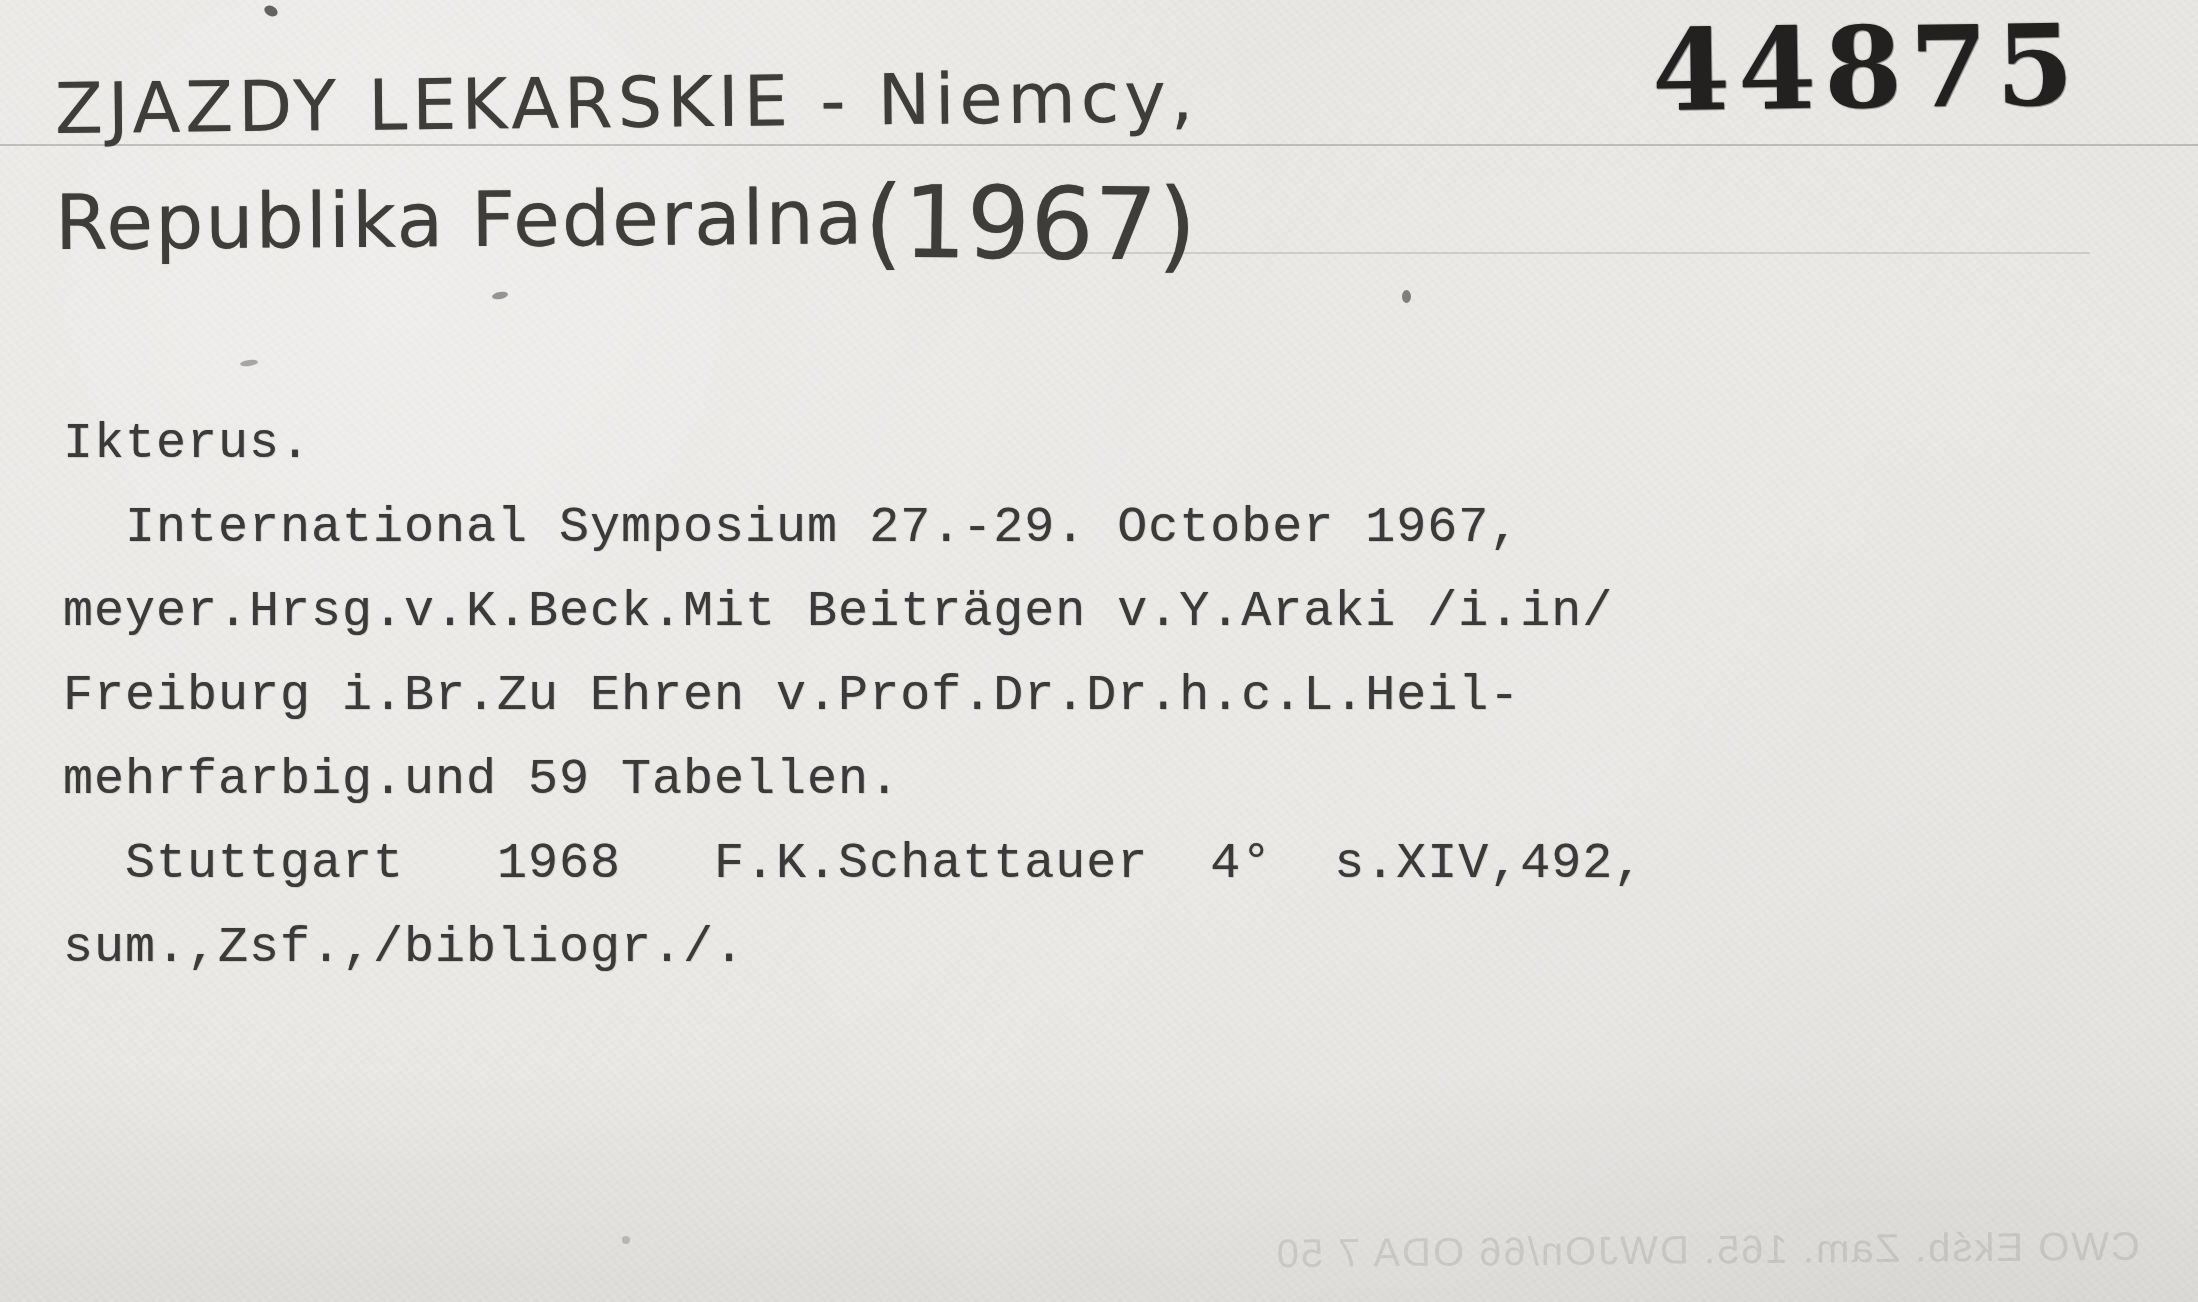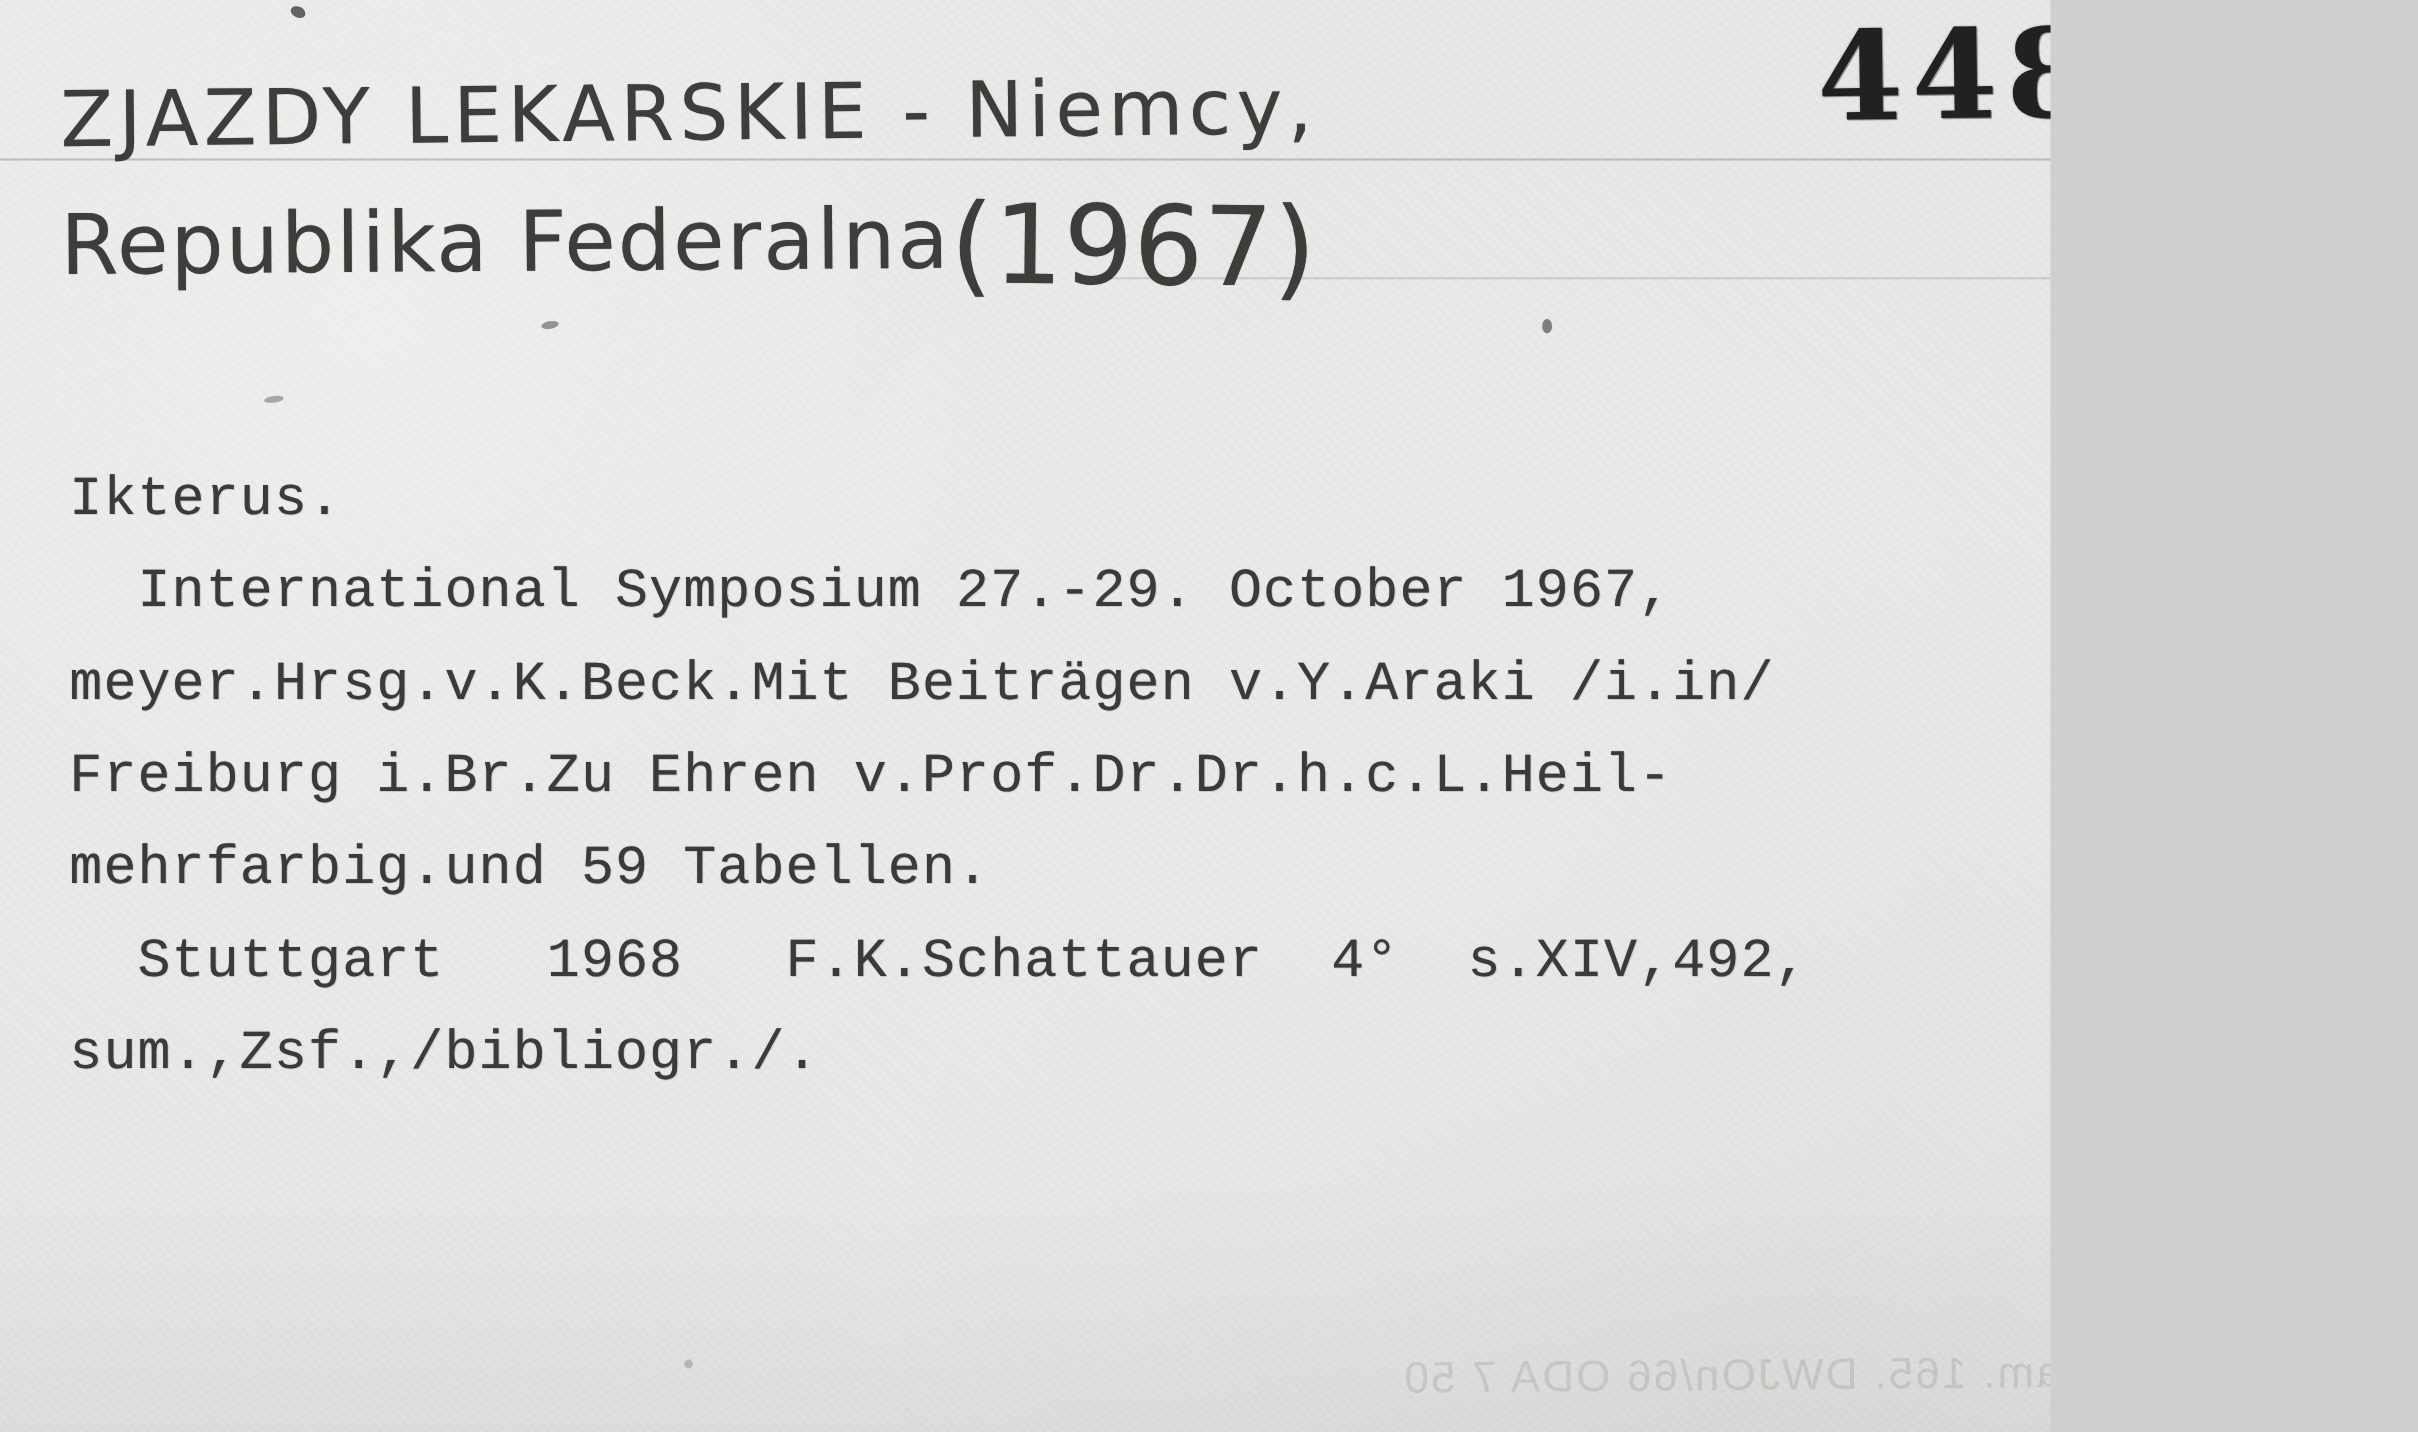--- a/index.html
+++ b/index.html
@@ -2,21 +2,21 @@
 <html><head>
 <meta charset="utf-8">
 <style>
   html, body {
     margin: 0;
     padding: 0;
     background: #cfcfcd;
   }
   .card {
     position: relative;
-    width: 1864px;
+    width: 2198px;
     height: 1302px;
     overflow: hidden;
     background-color: #e9e8e5;
     background-image:
       radial-gradient(circle at 18% 22%, rgba(255,255,255,0.30), transparent 45%),
       radial-gradient(circle at 72% 60%, rgba(255,255,255,0.18), transparent 50%),
       radial-gradient(circle at 85% 95%, rgba(90,90,88,0.06), transparent 40%),
       linear-gradient(to bottom, rgba(0,0,0,0.00) 82%, rgba(0,0,0,0.045) 100%),
       repeating-linear-gradient(47deg, rgba(120,120,115,0.025) 0 3px, rgba(255,255,255,0.02) 3px 7px),
       repeating-linear-gradient(-33deg, rgba(110,110,105,0.02) 0 2px, rgba(255,255,255,0.015) 2px 6px);
@@ -79,21 +79,21 @@
     font-weight: bold;
     letter-spacing: 8px;
     color: #222120;
     transform: rotate(-0.8deg);
     text-shadow: 1px 1px 0 rgba(30,30,30,0.35), 0 0 2px rgba(20,20,20,0.35);
   }
 
   
   .type-block {
     position: absolute;
-    top: 413px;
+    top: 402px;
     left: 63px;
     width: 2060px;
   }
   .tline {
     font-family: "Liberation Mono", "DejaVu Sans Mono", monospace;
     font-size: 50px;
     line-height: 84px;
     letter-spacing: 1px;
     color: #3a3a38;
     white-space: pre;

